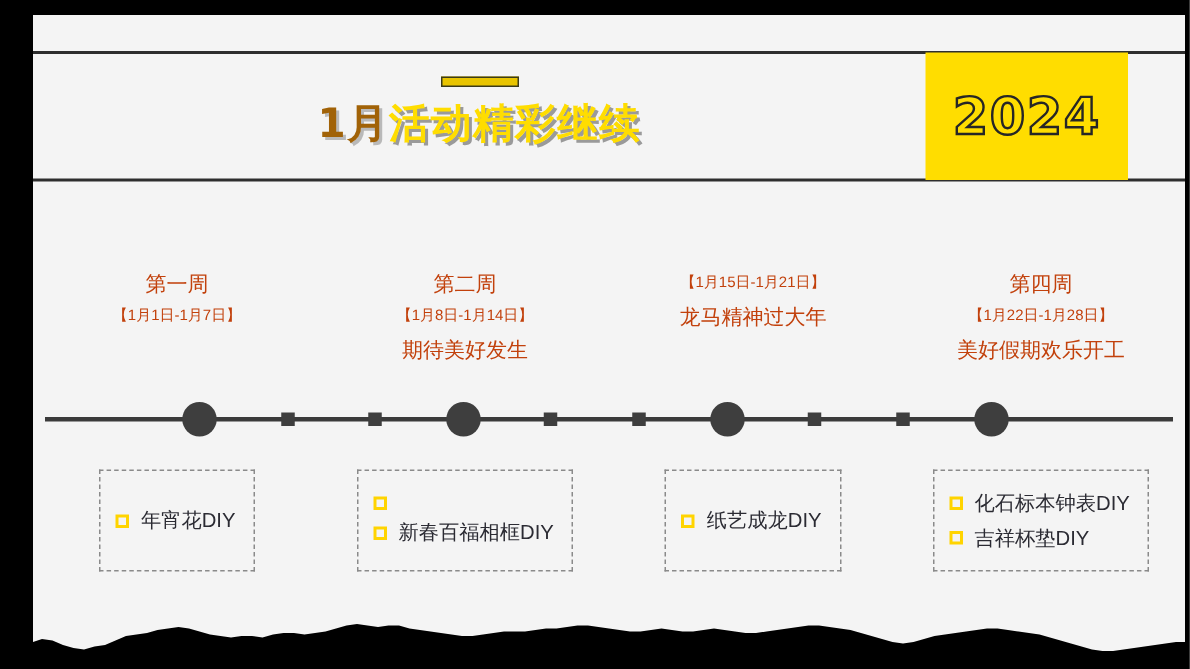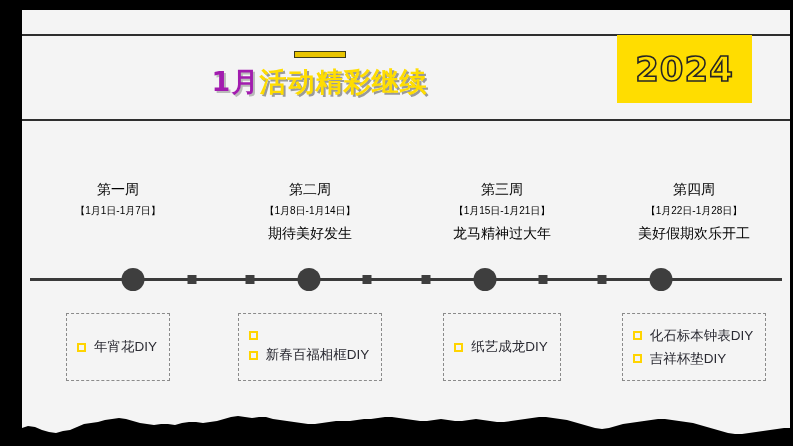--- a/index.html
+++ b/index.html
@@ -42,21 +42,21 @@
     background: #2e2e2e;
   }
   .hdr-rule.top { top: 24px; }
   .hdr-rule.bottom { top: 109px; }
 
   .year-box {
     position: absolute;
     left: 595px;
     top: 25px;
     width: 135px;
-    height: 68px;
+    height: 85px;
     background: #ffdd00;
     display: flex;
     align-items: center;
     justify-content: center;
     z-index: 3;
   }
   .year-text {
     font-family: "DejaVu Sans", sans-serif;
     font-size: 34px;
     font-weight: 700;
@@ -90,41 +90,41 @@
     top: 20px;
     width: 595px;
     text-align: center;
     white-space: nowrap;
     font-family: "DejaVu Sans", sans-serif;
     font-size: 27px;
     font-weight: 700;
     letter-spacing: 1px;
   }
   .t-black {
-    color: #a21caf;
+    color: #a16207;
     text-shadow: 2px 2px 0 #b9b9b9;
   }
   .t-yellow {
     color: #ffdd00;
     text-shadow: 2px 2px 0 #9a9a9a;
   }
 
   
   .weeks {
     position: absolute;
     left: 0;
     top: 168px;
     width: 768px;
     height: 80px;
     display: flex;
   }
   .week-col {
     flex: 1 1 0;
     text-align: center;
-    color: #000000;
+    color: #c2410c;
   }
   .wk-name {
     font-size: 14px;
     line-height: 22px;
   }
   .wk-range {
     font-size: 10px;
     line-height: 22px;
   }
   .wk-theme {
@@ -243,21 +243,20 @@
       <div class="week-col">
         <div class="wk-name">第一周</div>
         <div class="wk-range">【1月1日-1月7日】</div>
       </div>
       <div class="week-col">
         <div class="wk-name">第二周</div>
         <div class="wk-range">【1月8日-1月14日】</div>
         <div class="wk-theme">期待美好发生</div>
       </div>
       <div class="week-col">
-        <div class="wk-name">第三周</div>
         <div class="wk-range">【1月15日-1月21日】</div>
         <div class="wk-theme">龙马精神过大年</div>
       </div>
       <div class="week-col">
         <div class="wk-name">第四周</div>
         <div class="wk-range">【1月22日-1月28日】</div>
         <div class="wk-theme">美好假期欢乐开工</div>
       </div>
     </div>
 

